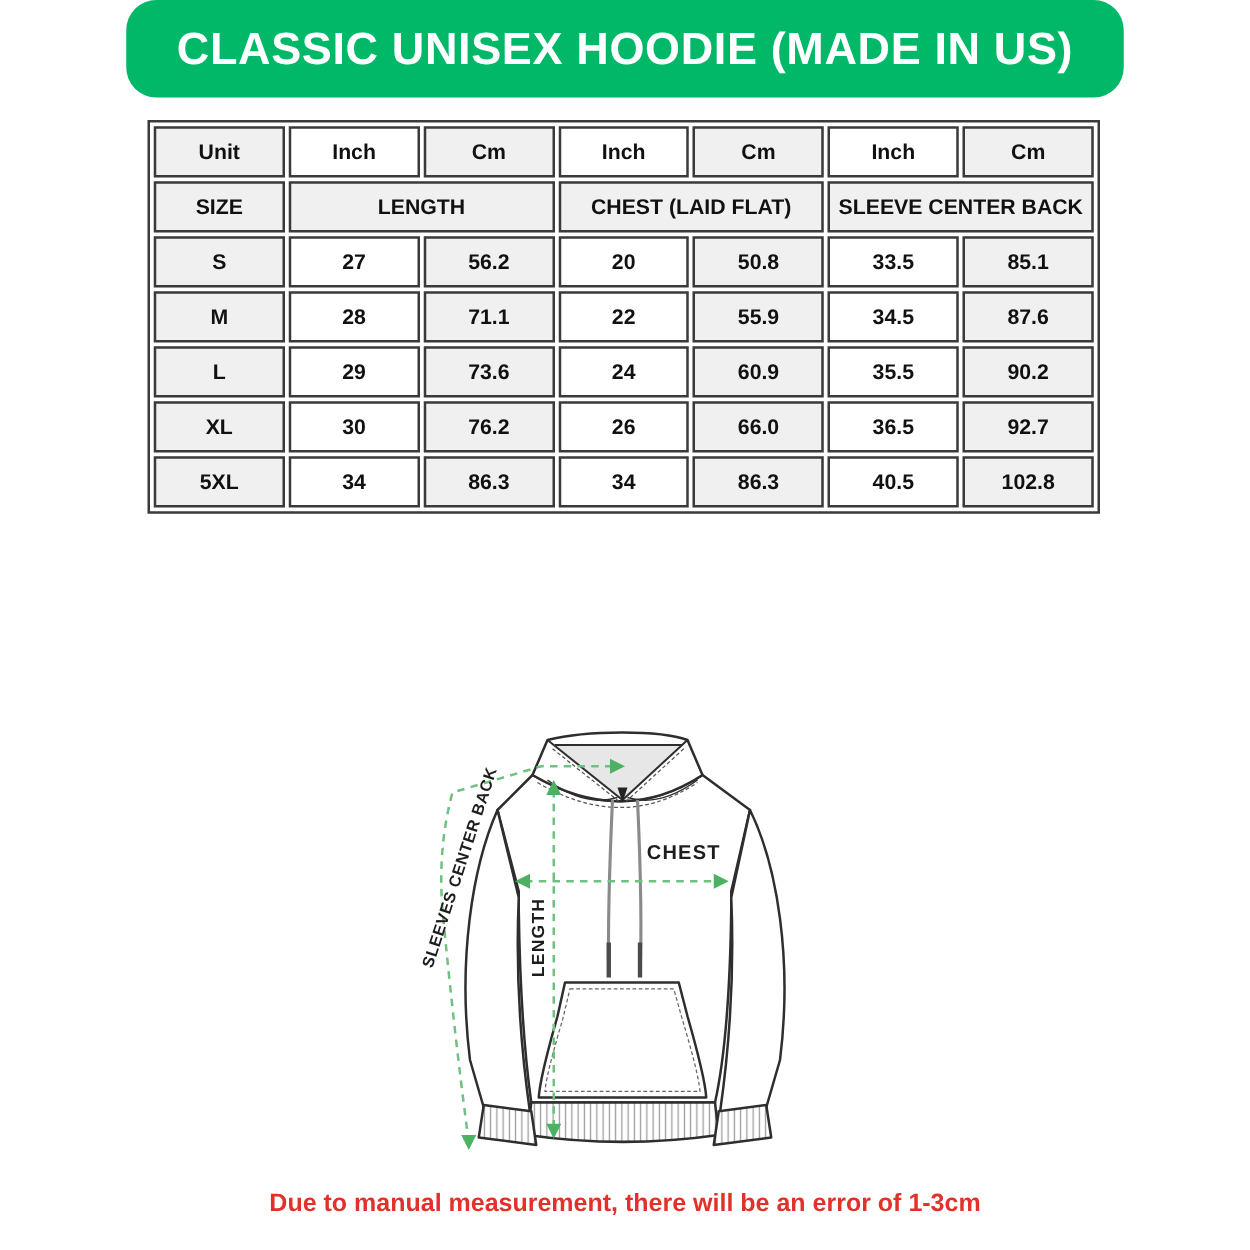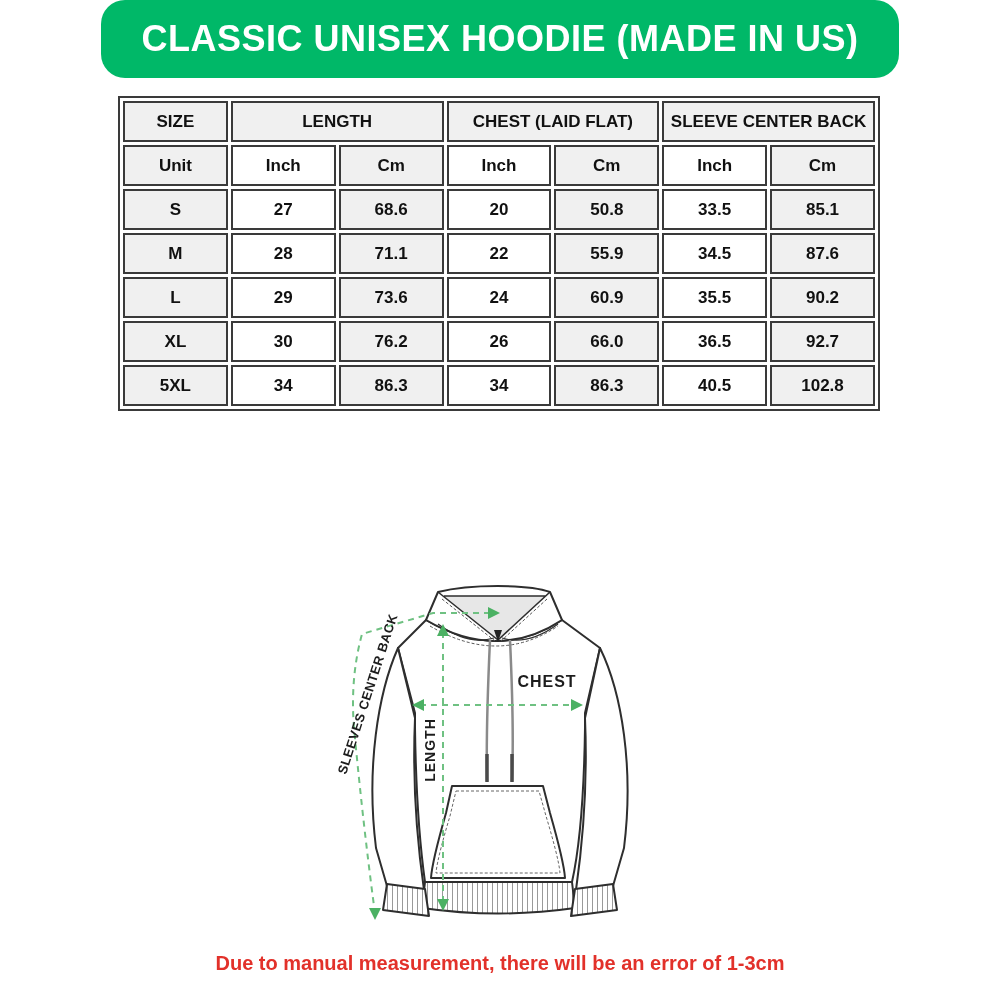--- a/index.html
+++ b/index.html
@@ -36,40 +36,40 @@
 </head>
 <body>
 
 <header class="banner">
   <h1>CLASSIC UNISEX HOODIE (MADE IN US)</h1>
 </header>
 
 <table class="size-table">
   <thead>
       <tr>
-        <th class="cell-gray">SIZE</th>
-        <th class="cell-gray" colspan="2">LENGTH</th>
-        <th class="cell-gray" colspan="2">CHEST (LAID FLAT)</th>
-        <th class="cell-gray" colspan="2">SLEEVE CENTER BACK</th>
-      </tr>
-      <tr>
         <th class="cell-gray">Unit</th>
         <th class="cell-white">Inch</th>
         <th class="cell-gray">Cm</th>
         <th class="cell-white">Inch</th>
         <th class="cell-gray">Cm</th>
         <th class="cell-white">Inch</th>
         <th class="cell-gray">Cm</th>
       </tr>
+      <tr>
+        <th class="cell-gray">SIZE</th>
+        <th class="cell-gray" colspan="2">LENGTH</th>
+        <th class="cell-gray" colspan="2">CHEST (LAID FLAT)</th>
+        <th class="cell-gray" colspan="2">SLEEVE CENTER BACK</th>
+      </tr>
     </thead>
   <tbody>
       <tr>
         <td class="cell-gray">S</td>
         <td class="cell-white">27</td>
-        <td class="cell-gray">68.6</td>
+        <td class="cell-gray">56.2</td>
         <td class="cell-white">20</td>
         <td class="cell-gray">50.8</td>
         <td class="cell-white">33.5</td>
         <td class="cell-gray">85.1</td>
       </tr>
       <tr>
         <td class="cell-gray">M</td>
         <td class="cell-white">28</td>
         <td class="cell-gray">71.1</td>
         <td class="cell-white">22</td>

